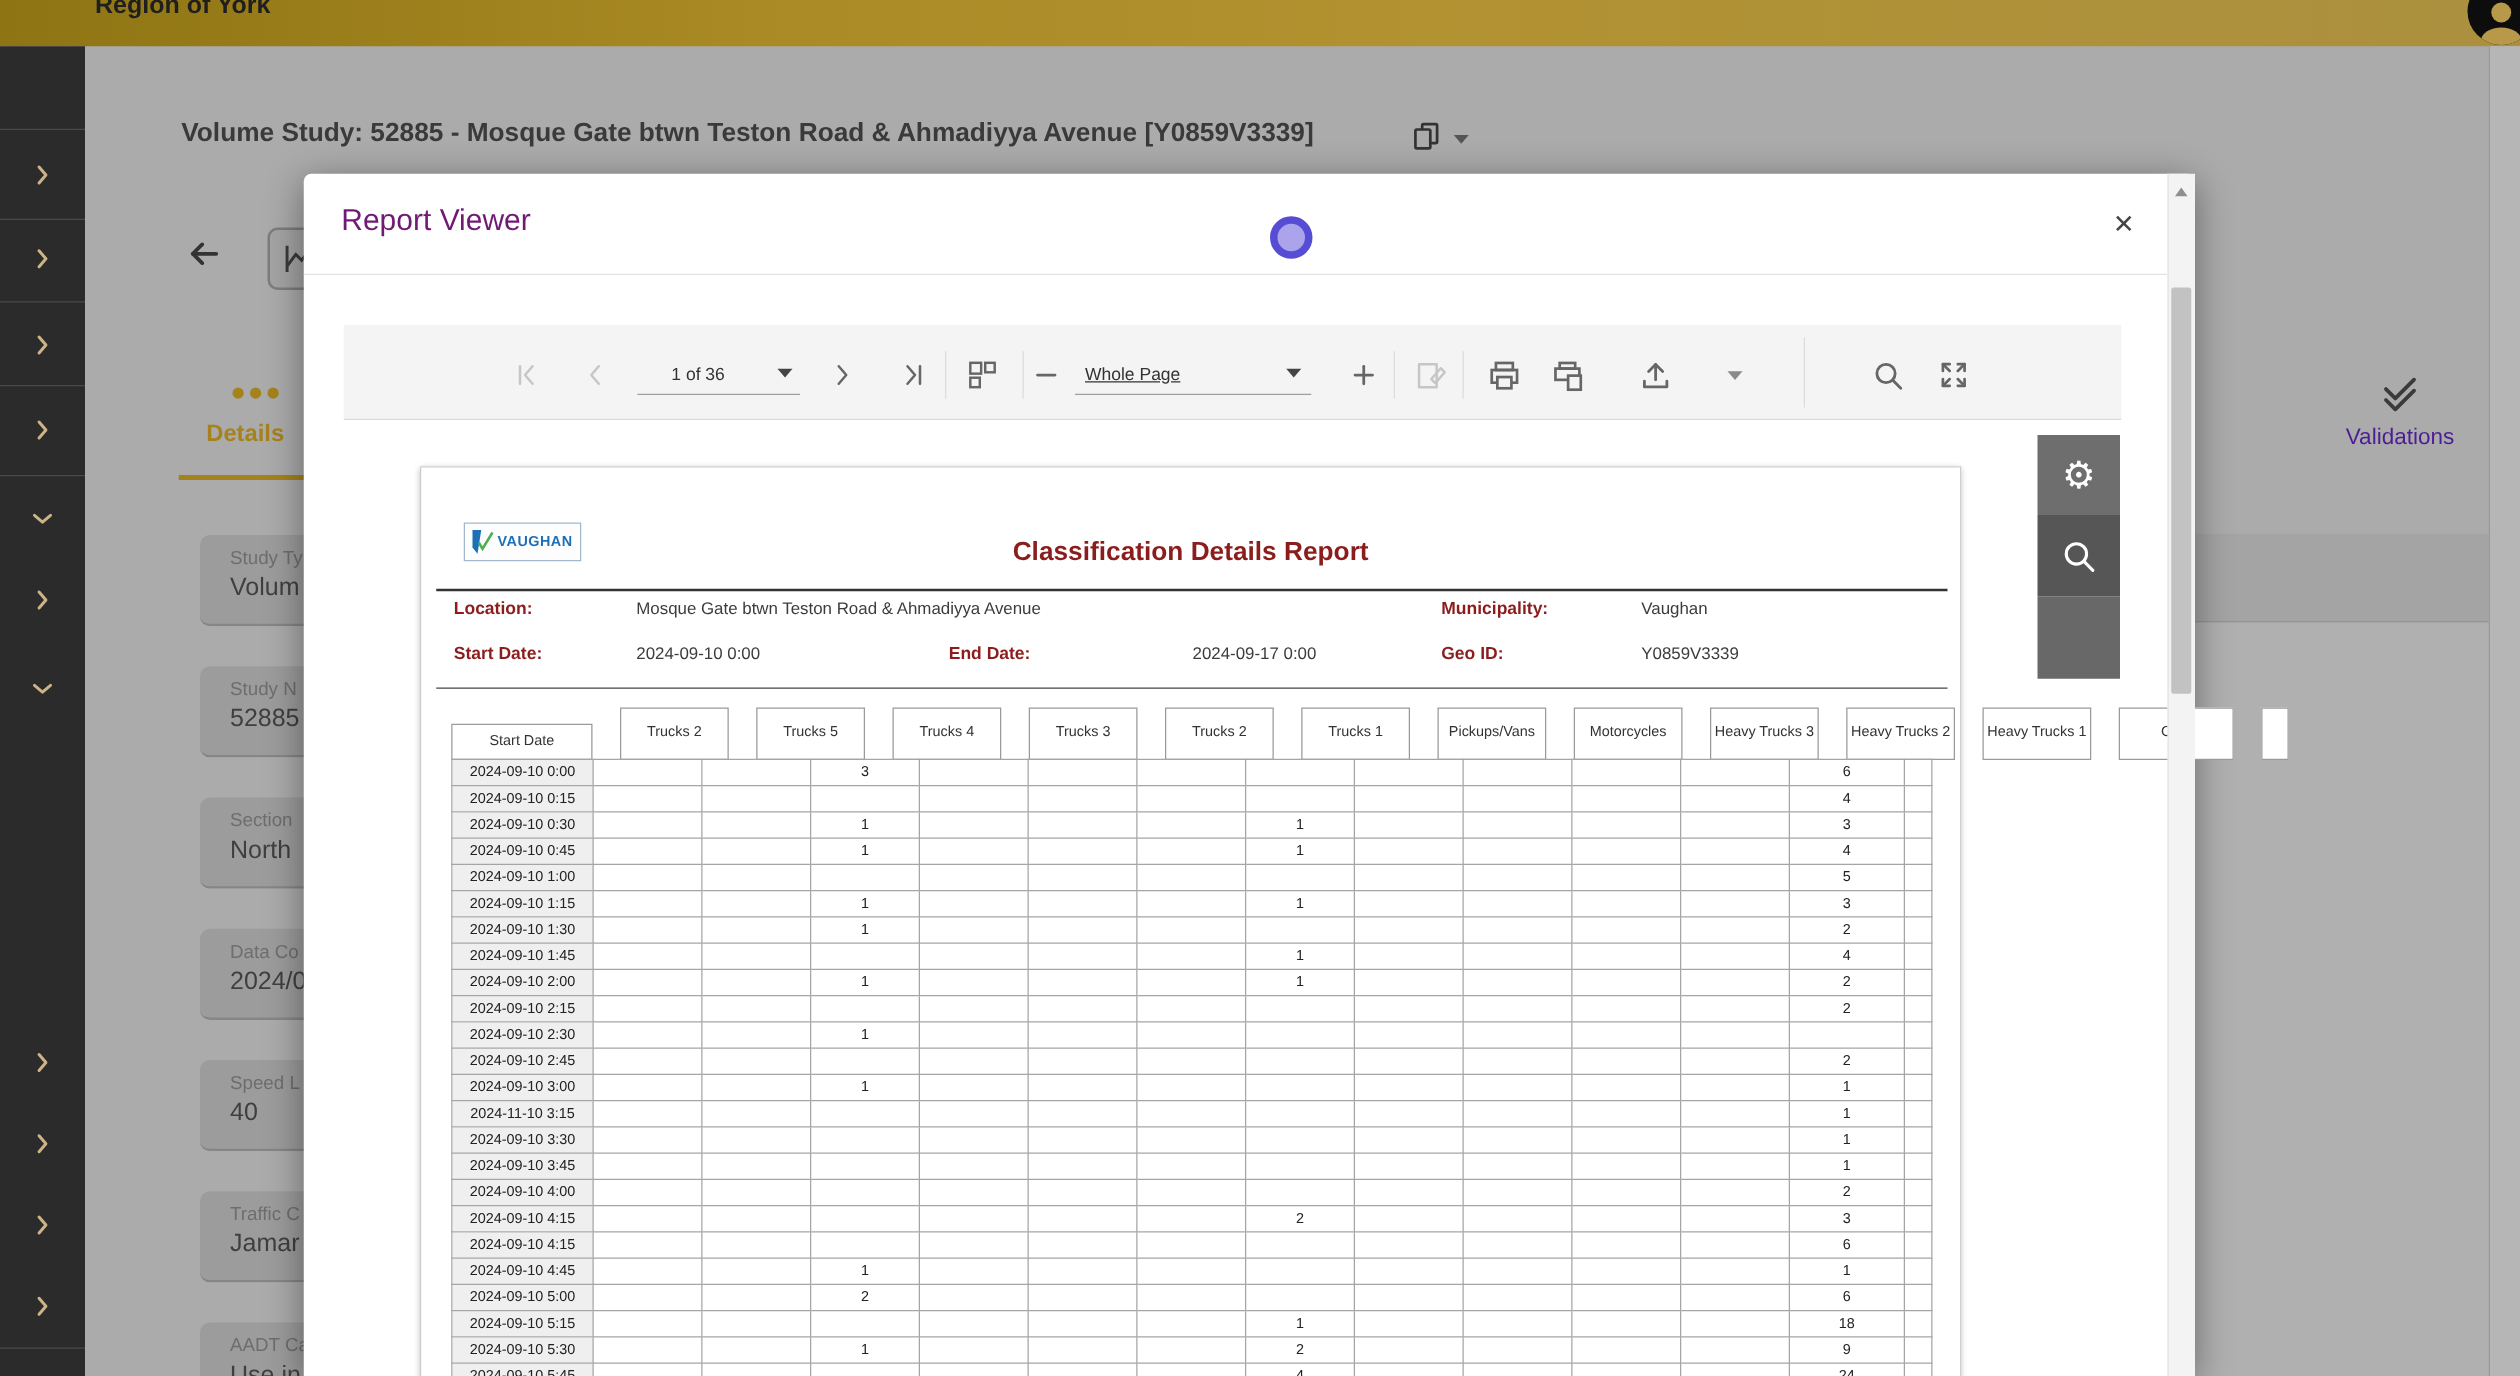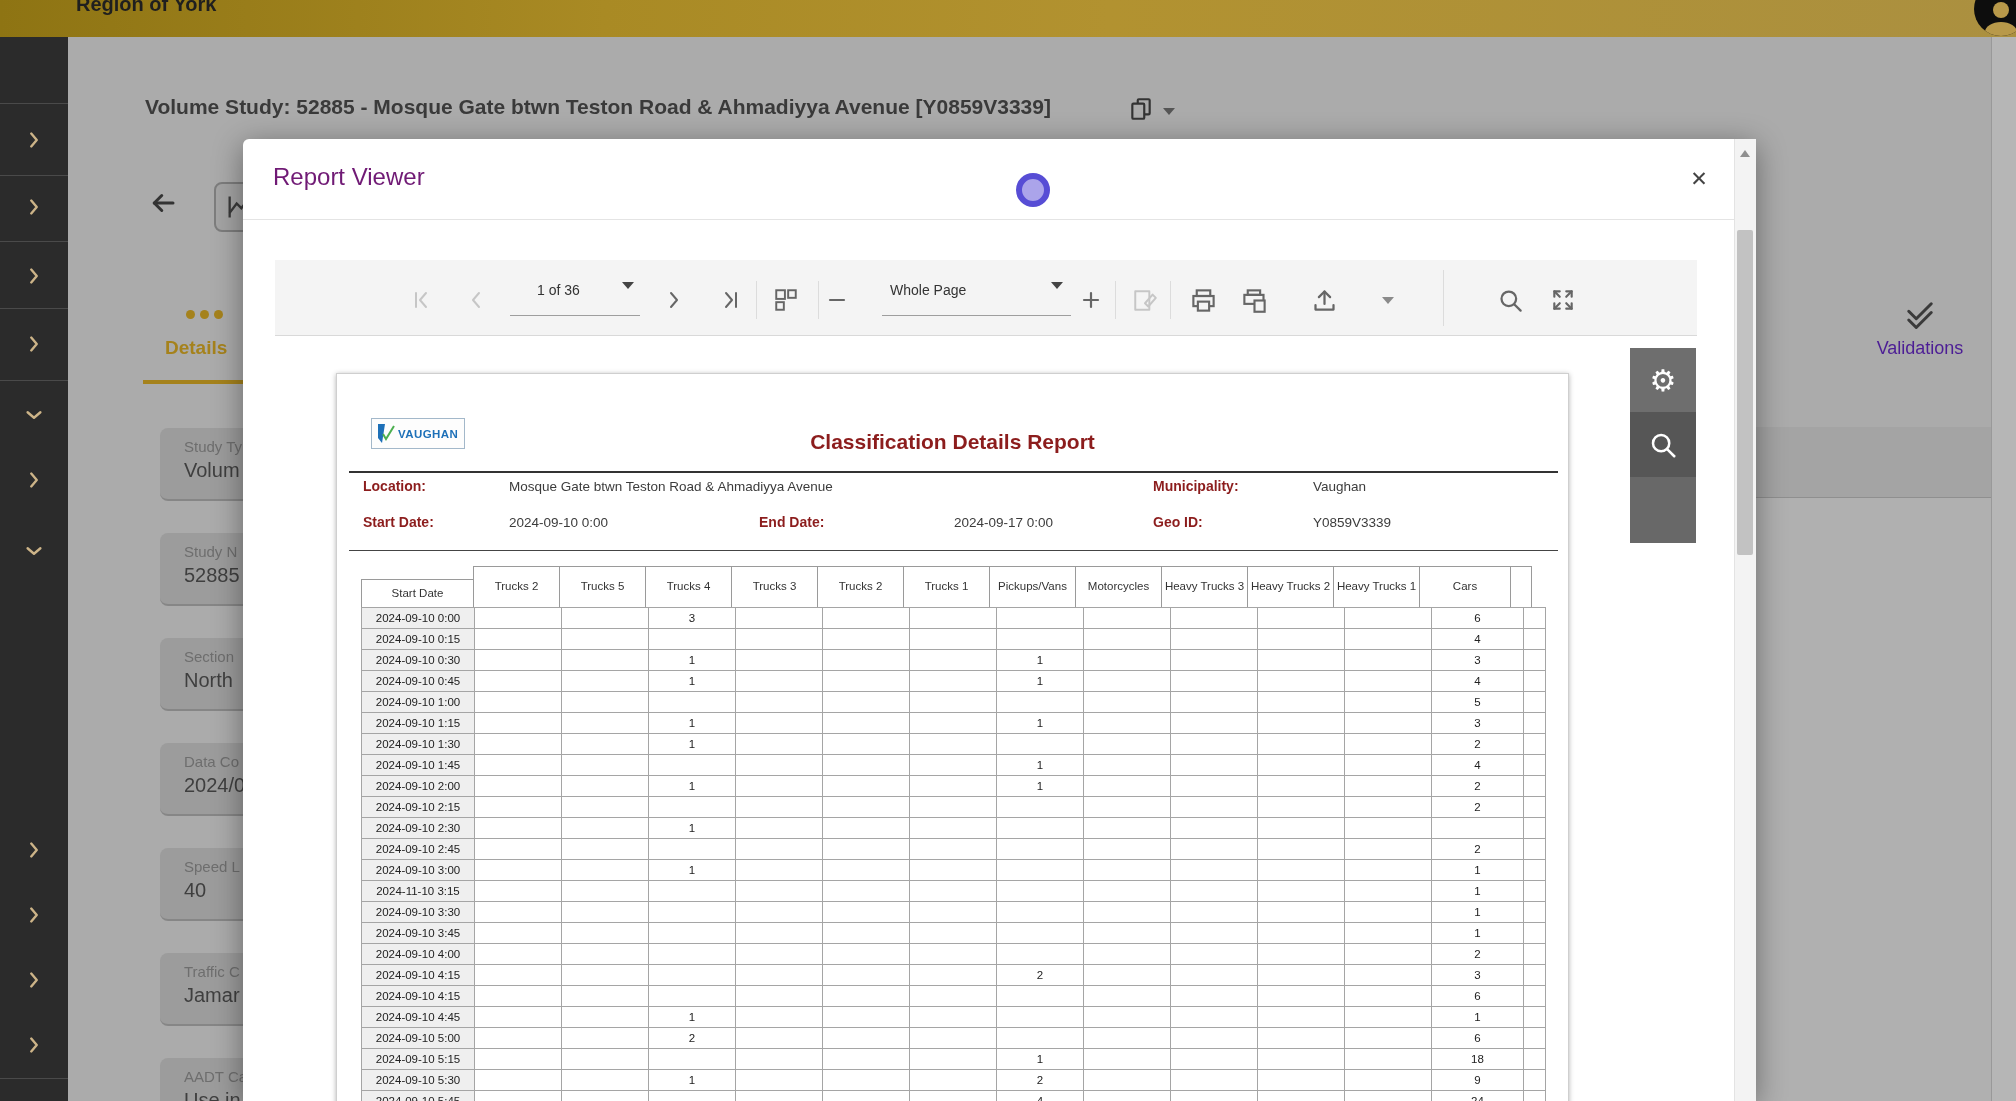--- a/index.html
+++ b/index.html
@@ -55,21 +55,21 @@
     display:flex;align-items:center;justify-content:center;cursor:pointer;}
   .modal-header-line{position:absolute;left:243px;top:219px;width:1491px;height:1px;background:#e4e4e4;}
 
   
   .rtoolbar{position:absolute;left:275px;top:260px;width:1422px;height:76px;background:#f4f4f4;border-bottom:1px solid #d9d9d9;}
   .tb-btn{position:absolute;top:286px;width:28px;height:28px;display:flex;align-items:center;justify-content:center;color:#666;cursor:pointer;}
   .tb-btn.disabled{color:#c6c6c6;cursor:default;}
   .tb-sep{position:absolute;top:281px;width:1px;height:38px;background:#dcdcdc;}
   .tb-sep.tall{top:270px;height:56px;}
   .tb-select{position:absolute;top:282px;height:34px;border-bottom:1px solid #9e9e9e;color:#333;
-    font-size:14px;display:flex;cursor:pointer;}
+    font-size:14px;display:flex;align-items:center;cursor:pointer;}
   .tb-caret{width:0;height:0;border-left:6px solid transparent;border-right:6px solid transparent;
     border-top:7px solid #444;margin-left:auto;}
 
   
   .side-tile{position:absolute;left:1630px;width:66px;display:flex;align-items:center;justify-content:center;color:#fff;cursor:pointer;}
 
   
   .m-scroll{position:absolute;left:1734px;top:139px;width:22px;height:962px;background:#f3f3f3;border-left:1px solid #e3e3e3;}
   .m-scroll-up{position:absolute;left:1740px;top:150px;width:0;height:0;
     border-left:5px solid transparent;border-right:5px solid transparent;border-bottom:7px solid #8f8f8f;}
@@ -81,21 +81,21 @@
   .logo-box{position:absolute;left:34px;top:44px;width:94px;height:31px;border:1px solid #a3b8ca;
     display:flex;align-items:center;padding-left:4px;background:#fdfdfd;}
   .logo-text{font-size:11.5px;font-weight:bold;color:#1d70b8;letter-spacing:.4px;margin-left:2px;}
   .doc-title{position:absolute;left:0;top:56px;width:100%;text-align:center;font-size:21px;font-weight:bold;color:#8c1d1d;}
   .doc-hr1{position:absolute;left:12px;top:97px;width:1209px;height:2px;background:#333;}
   .doc-hr2{position:absolute;left:12px;top:176px;width:1209px;height:1px;background:#444;}
   .meta-label{position:absolute;font-size:14px;font-weight:bold;color:#8c1d1d;white-space:nowrap;}
   .meta-value{position:absolute;font-size:13.5px;color:#3c3c3c;white-space:nowrap;}
 
   
-  .rt-head{position:absolute;left:24px;top:192px;height:42px;display:flex;align-items:stretch;}
+  .rt-head{position:absolute;left:24px;top:192px;height:42px;display:flex;align-items:stretch;gap:23px;}
   .th{border:1px solid #9a9a9a;background:#fff;display:flex;align-items:center;justify-content:center;
     text-align:center;font-size:11.5px;color:#333;line-height:1.15;padding:1px 2px;}
   .th + .th{margin-left:-1px;}
   .th-sd{border:none;background:transparent;padding:0;align-self:flex-end;}
   .sd-box{width:100%;height:29px;border:1px solid #9a9a9a;background:#fff;display:flex;align-items:center;justify-content:center;}
   .rt-body{position:absolute;left:24px;top:233px;border-collapse:collapse;table-layout:fixed;}
   .rt-body td{border:1px solid #a5a5a5;height:21px;padding:0 2px;font-size:11.5px;color:#222;
     text-align:center;overflow:hidden;white-space:nowrap;}
   .rt-body td.c-date{background:#efefef;}
 </style>
@@ -290,21 +290,21 @@
         <rect x="14" y="3" width="7" height="7"></rect>
         <rect x="3" y="14" width="7" height="7"></rect>
     </svg>
   </div>
   <div class="tb-sep" style="left:818px"></div>
   <div class="tb-btn" style="left:823px">
     <svg width="24" height="24" viewBox="0 0 24 24" stroke="currentColor" stroke-width="2.2" stroke-linecap="round">
         <line x1="5" y1="12" x2="19" y2="12"></line>
       </svg>
   </div>
-  <div class="tb-select" style="left:882px;width:189px;padding:0 8px;">
+  <div class="tb-select" style="left:860px;width:189px;padding:0 8px;text-decoration:underline;">
     <span>Whole Page</span>
     <span class="tb-caret"></span>
   </div>
   <div class="tb-btn" style="left:1077px">
     <svg width="24" height="24" viewBox="0 0 24 24" stroke="currentColor" stroke-width="2.2" stroke-linecap="round">
       <line x1="5" y1="12" x2="19" y2="12"></line>
         <line x1="12" y1="5" x2="12" y2="19"></line>
     </svg>
   </div>
   <div class="tb-sep" style="left:1115px"></div>

